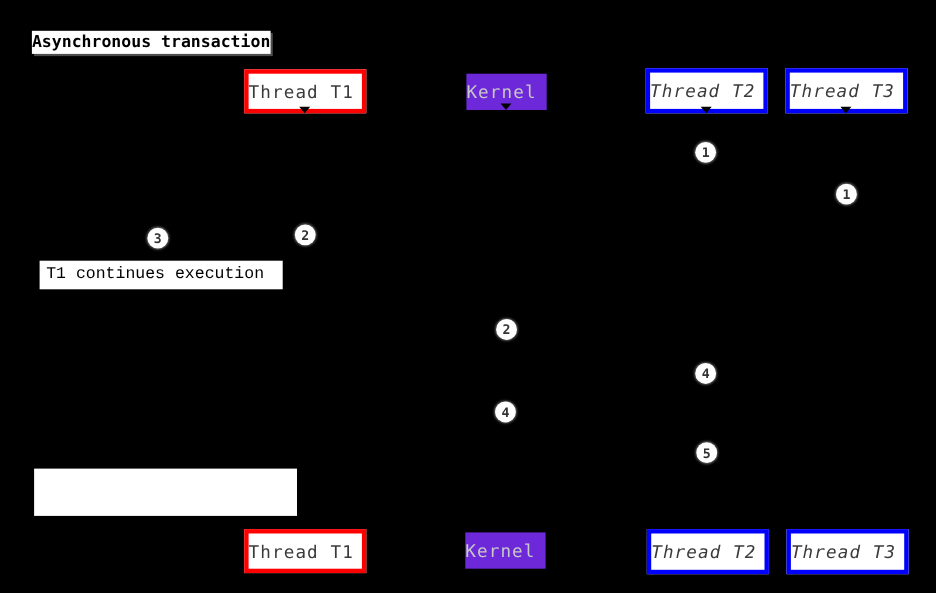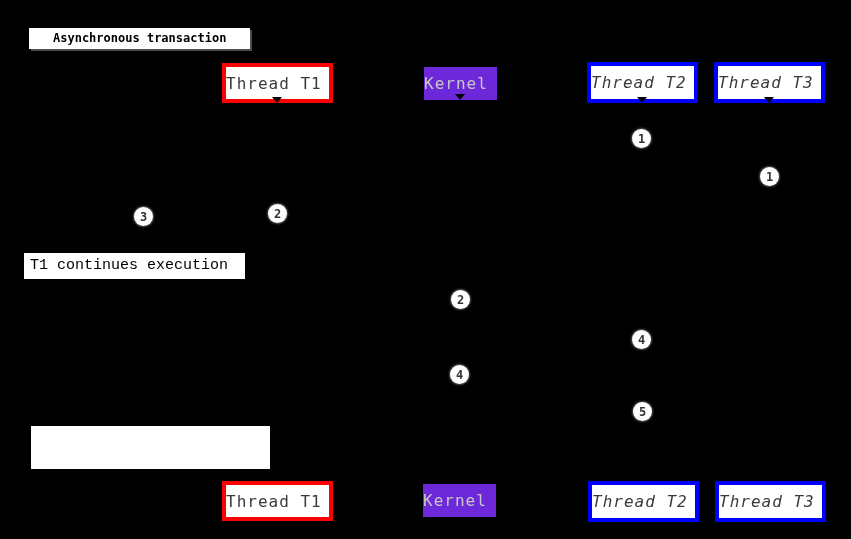--- a/index.html
+++ b/index.html
@@ -2,22 +2,22 @@
 <html><head>
 <meta charset="utf-8">
 <style>
   html,body { margin:0; padding:0; background:#000; }
   .stage {
     position:relative; width:851px; height:539px; background:#000000;
     font-family:"DejaVu Sans Mono","Liberation Mono",monospace; overflow:hidden;
   }
   .title-box {
     position:absolute; left:29px; top:28px; height:21px; line-height:21px;
-    background:#ffffff; color:#000000; font-weight:700; font-size:12px;
-    padding:0 24px; white-space:nowrap;
+    background:#ffffff; color:#000000; font-weight:700; font-size:15px;
+    padding:0 0; white-space:nowrap;
     box-shadow:2px 2px 0 rgba(140,140,140,0.55);
   }
   .pbox {
     position:absolute; box-sizing:border-box; background:#ffffff; color:#3a3a3a;
     display:flex; align-items:center; justify-content:flex-start;
     font-size:16px; letter-spacing:1px; white-space:nowrap;
   }
   .pbox.red-border  { border:4px solid #ff0000; width:111px; height:40px; }
   .pbox.blue-border { border:4px solid #0000ff; width:111px; height:41px;font-style:italic; }
   .pbox.kernel { background:#6d28d9; color:#c8c8c8; width:73px; height:33px; border:none; }
@@ -29,21 +29,21 @@
   
   .t1-bot { left:222px; top:481px; }
   .kernel-bot { left:423px; top:484px; }
   .t2-bot { left:588px; top:481px; }
   .t3-bot { left:715px; top:481px; }
   .note {
     position:absolute; background:#ffffff; color:#000000;
     font-family:"Liberation Mono","DejaVu Sans Mono",monospace;
     font-size:15px; box-sizing:border-box;
   }
-  .note-t1 { left:24px; top:237px; width:221px; height:26px; line-height:26px; padding:0 6px;margin-top:16px; }
+  .note-t1 { left:36px; top:237px; width:221px; height:26px; line-height:26px; padding:0 6px; }
   .note-blank { left:31px; top:426px; width:239px; height:43px; }
   .marker {
     position:absolute; width:19px; height:19px; border-radius:50%;
     background:#ffffff; color:#333333; font-size:12px; font-weight:700;
     display:flex; align-items:center; justify-content:center;
     box-shadow:0 0 2px 1px rgba(255,255,255,0.35);
   }
   .m1 { left:632px; top:129px; }
   .m2 { left:760px; top:167px; }
   .m3 { left:268px; top:204px; }

